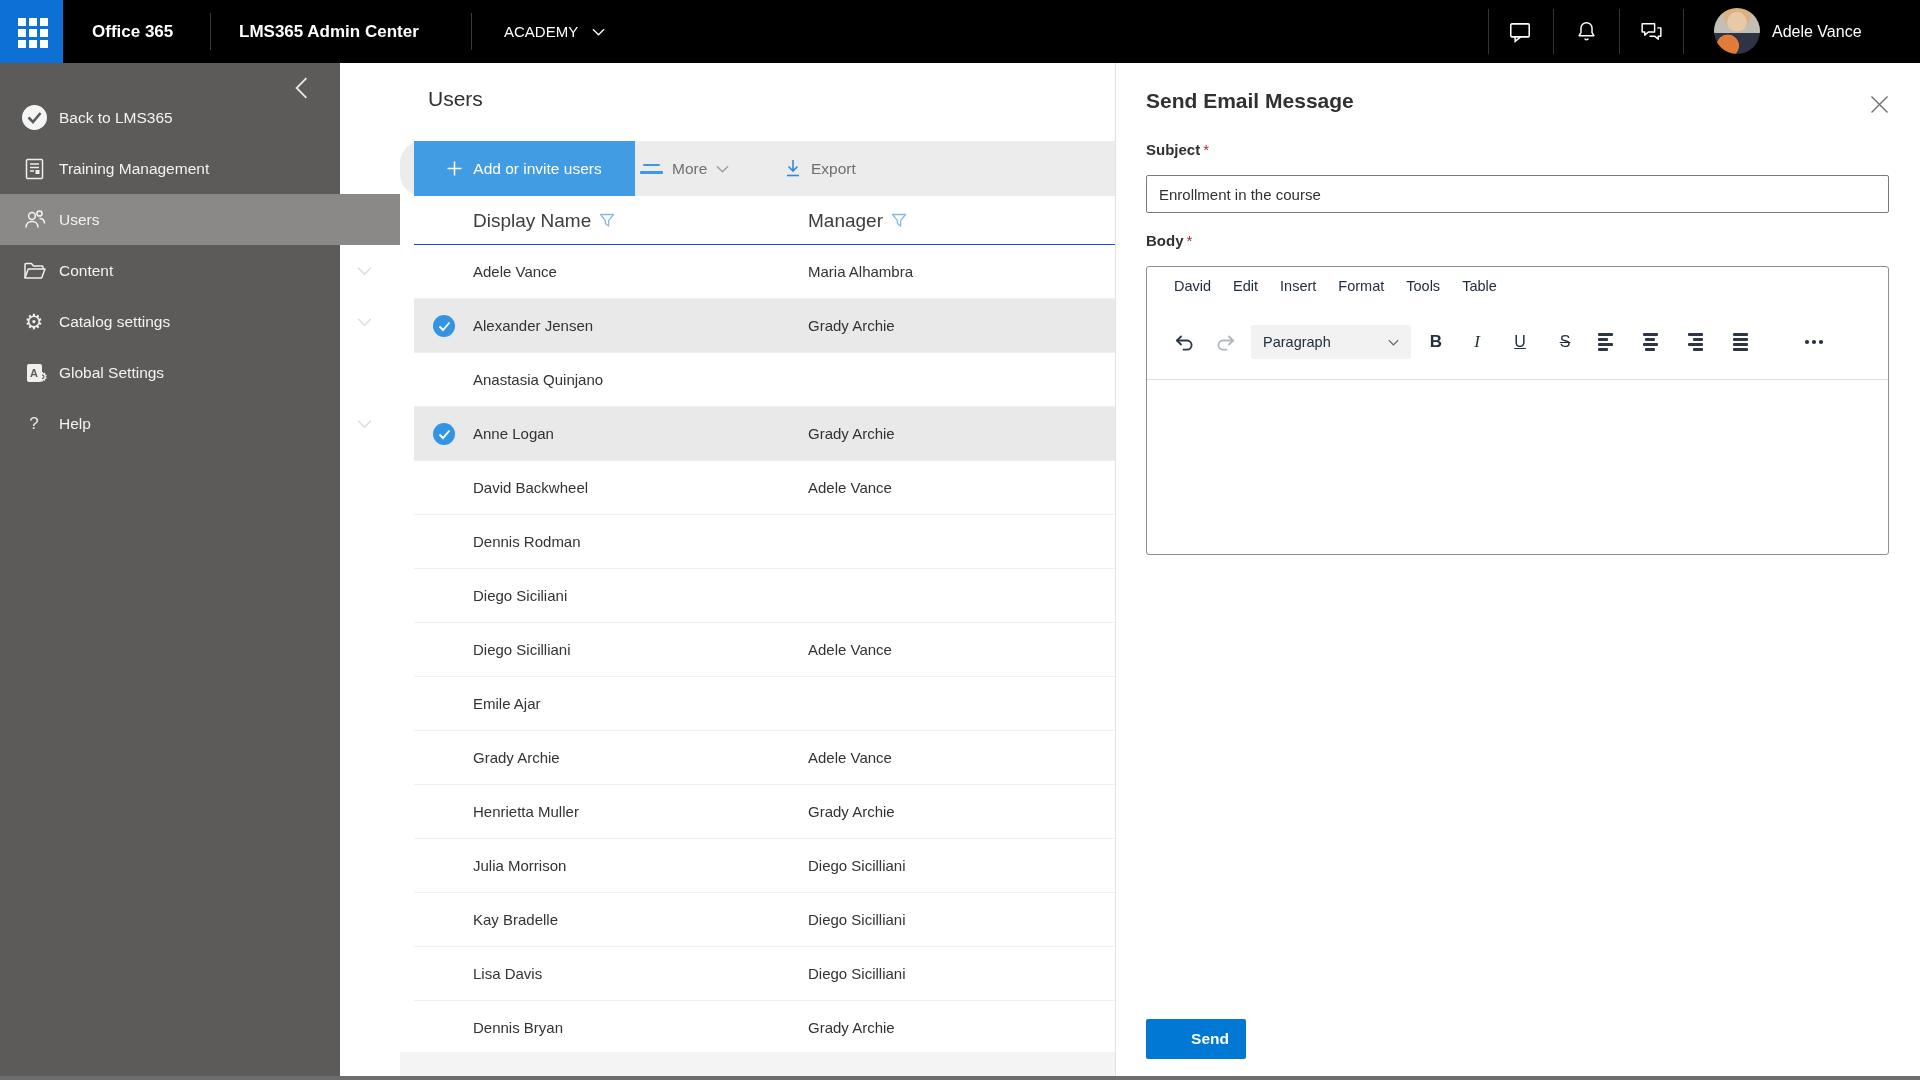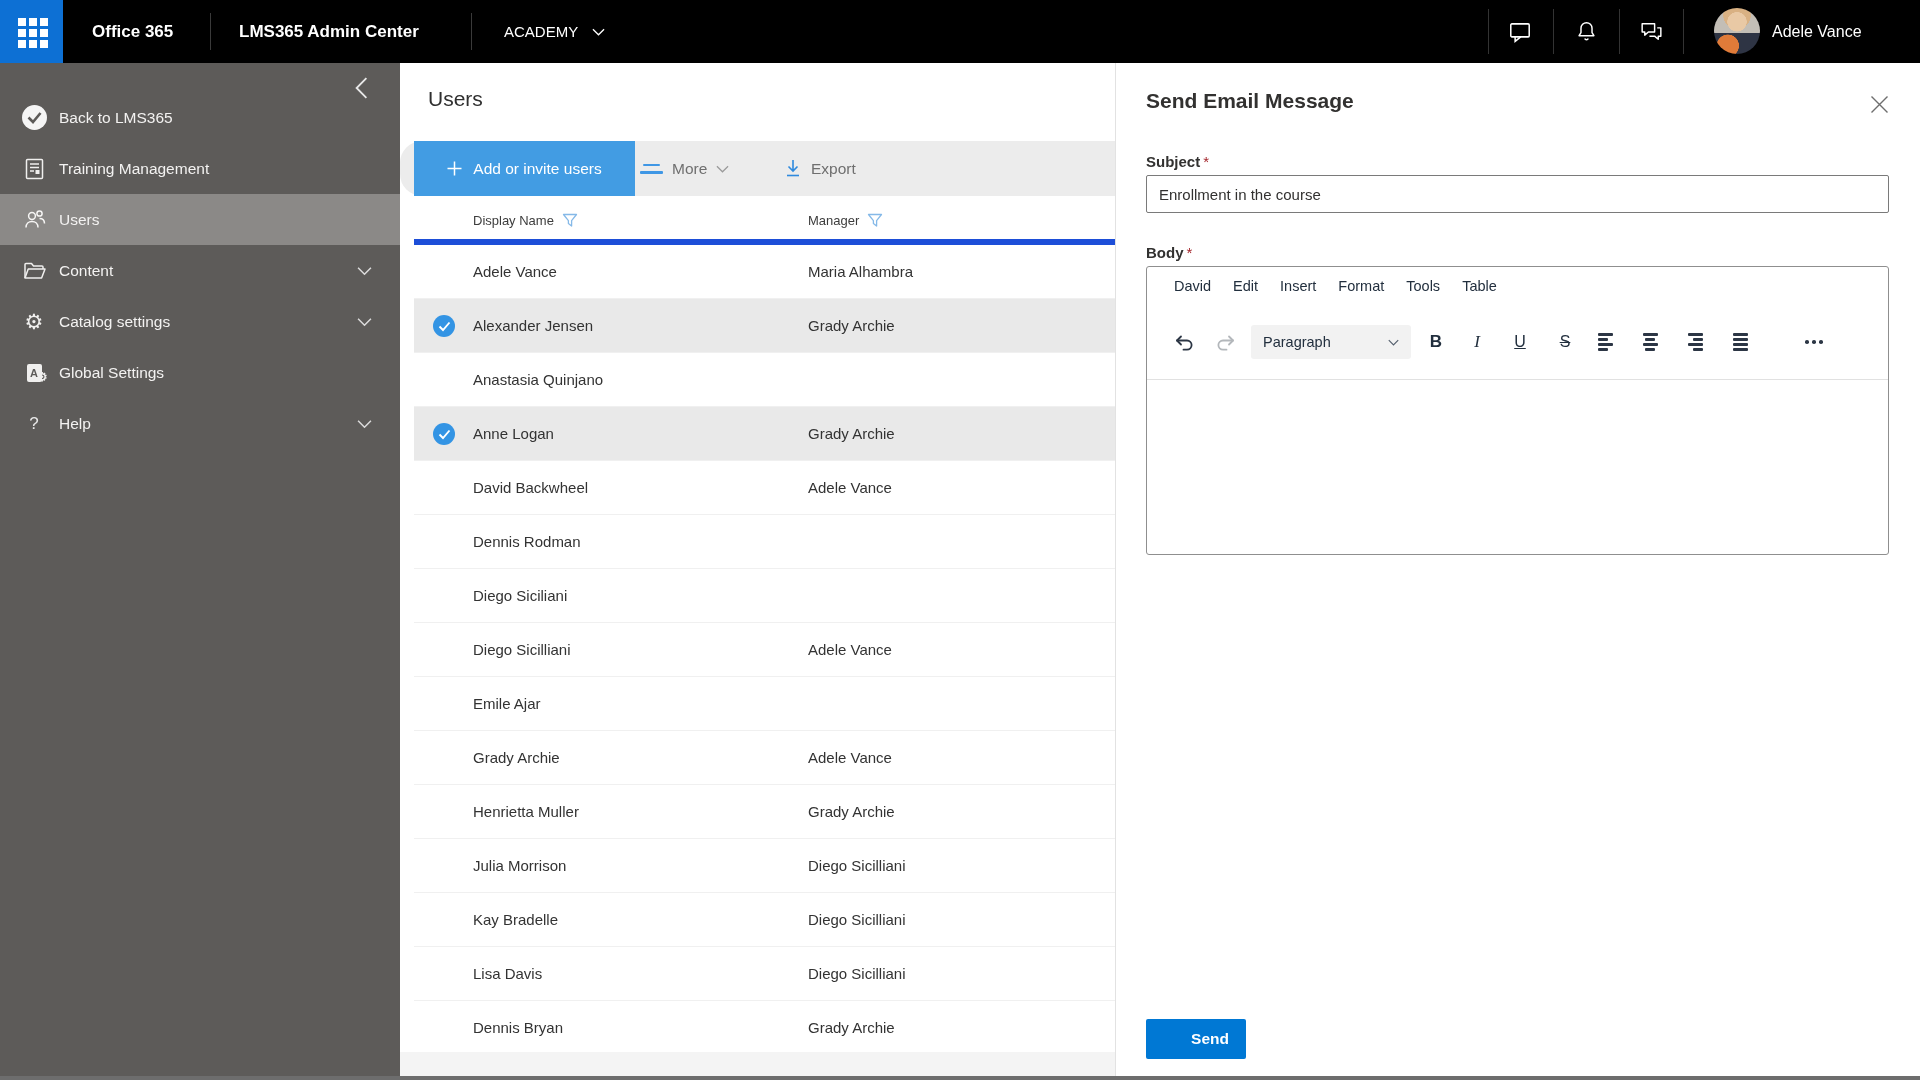--- a/index.html
+++ b/index.html
@@ -21,21 +21,21 @@
   .avatar { position:absolute; left:1714px; top:8px; width:46px; height:46px; border-radius:50%; cursor:pointer;
     background:
       radial-gradient(circle at 30% 82%, #e07b39 0 22%, rgba(0,0,0,0) 23%),
       radial-gradient(circle at 50% 30%, #e9c9a5 0 24%, rgba(0,0,0,0) 25%),
       radial-gradient(circle at 50% 16%, #d9b183 0 30%, rgba(0,0,0,0) 31%),
       linear-gradient(#c3beb6 0 55%, #2e3444 55%);
   }
   .tb-user { left:1772px; font-size:16px; font-weight:400; }
 
   
-  .sidebar { position:absolute; left:0; top:63px; width:400px; height:1013px; background:#5d5b59; }
+  .sidebar { position:absolute; left:0; top:63px; width:340px; height:1013px; background:#5d5b59; }
   .sb-collapse { position:absolute; right:26px; top:12px; width:26px; height:26px; display:flex; align-items:center; justify-content:center; cursor:pointer; }
   .sb-item { position:absolute; left:0; width:400px; height:51px; cursor:pointer; }
   .sb-item.sel { background:#8b8987; }
   .sb-ico { position:absolute; left:21px; top:50%; transform:translateY(-50%); width:26px; height:26px;
     display:flex; align-items:center; justify-content:center; color:#f0efee; }
   .sb-label { position:absolute; left:59px; top:0; line-height:51px; font-size:15.5px; color:#f3f2f1; }
   .sb-chev { position:absolute; right:28px; top:50%; transform:translateY(-50%); }
   .gs-book { width:15px; height:18px; background:#f0efee; border-radius:2px; position:relative;
     color:#5d5b59; font-size:11px; font-weight:700; text-align:center; line-height:18px; }
   .gs-gear { position:absolute; right:-6px; bottom:-4px; font-size:12px; color:#f0efee; }
@@ -45,36 +45,36 @@
 
   
   .list { position:absolute; left:400px; top:63px; width:715px; height:1013px; background:#fff; }
   .list-title { position:absolute; left:28px; top:24px; font-size:21px; color:#2f2f2f; }
   .toolbar { position:absolute; left:0; top:78px; width:778px; height:55px; background:#ececec;border-radius:22px; }
   .btn-add { position:absolute; left:14px; top:0; width:221px; height:55px; background:#429ce3; border:none;
     color:#fff; font-size:15.5px; font-family:inherit; display:flex; align-items:center; justify-content:center; gap:11px; cursor:pointer; }
   .tb-flat { position:absolute; top:0; height:55px; display:flex; align-items:center; gap:9px; color:#6f6f6f; font-size:15.5px; cursor:pointer; }
   .more-lines { display:flex; flex-direction:column; gap:5px; align-items:center; }
   .more-lines i { display:block; height:2.5px; background:#3f97e5; border-radius:1px; }
-  .thead { position:absolute; left:14px; top:133px; width:701px; height:49px; border-bottom:6px solid #1d4ed8; font-size:13px; color:#3d3d3d; }
+  .thead { position:absolute; left:14px; top:133px; width:701px; height:49px; border-bottom:1px solid #1d4ed8; font-size:19px; color:#3d3d3d; }
   .th { position:absolute; top:0; height:49px; display:flex; align-items:center; gap:8px; cursor:pointer; }
   .rows { position:absolute; left:14px; top:182px; width:701px; }
   .row { position:relative; height:54px; border-bottom:1px solid #f0f0f0; font-size:15px; color:#333; cursor:pointer; background:#fff; }
   .row.sel { background:#e9e9e9; }
   .cell-name { position:absolute; left:59px; line-height:53px; }
   .cell-mgr { position:absolute; left:394px; line-height:53px; }
   .chk { position:absolute; left:19px; top:16px; width:22px; height:22px; border-radius:50%; background:#3394e4;
     display:flex; align-items:center; justify-content:center; }
   .hscroll { position:absolute; left:0; top:989px; width:715px; height:24px; background:#f4f4f4; }
 
   
   .panel { position:absolute; left:1115px; top:63px; width:805px; height:1013px; background:#fff; border-left:1px solid #e2e2e2; }
   .p-title { position:absolute; left:30px; top:26px; font-size:21px; font-weight:600; color:#323130; }
   .p-close { position:absolute; left:750px; top:28px; width:26px; height:26px; display:flex; align-items:center; justify-content:center; cursor:pointer; }
-  .f-label { position:absolute; left:30px; font-size:15px; font-weight:600; color:#323130;margin-top:12px; }
+  .f-label { position:absolute; left:30px; font-size:15px; font-weight:600; color:#323130; }
   .req { color:#a4262c; font-weight:400; margin-left:3px; }
   .subject-input { position:absolute; left:30px; top:112px; width:743px; height:38px; border:1px solid #7a7a7a; border-radius:2px;
     font-size:15px; color:#323130; padding:0 12px; font-family:inherit; outline:none; background:#fff; }
   .editor { position:absolute; left:30px; top:203px; width:743px; height:289px; border:1px solid #8f8f8f; border-radius:3px; background:#fff; }
   .menubar { position:absolute; left:27px; top:11px; display:flex; gap:22px; font-size:14.5px; color:#222f3e; }
   .menubar span { cursor:pointer; }
   .ed-btn { position:absolute; width:34px; height:34px; top:58px; display:flex; align-items:center; justify-content:center;
     color:#222f3e; cursor:pointer; border-radius:3px; }
   .glyph-b { font-weight:700; font-size:17px; }
   .glyph-i { font-style:italic; font-size:17px; font-family:"Liberation Serif", serif; }

